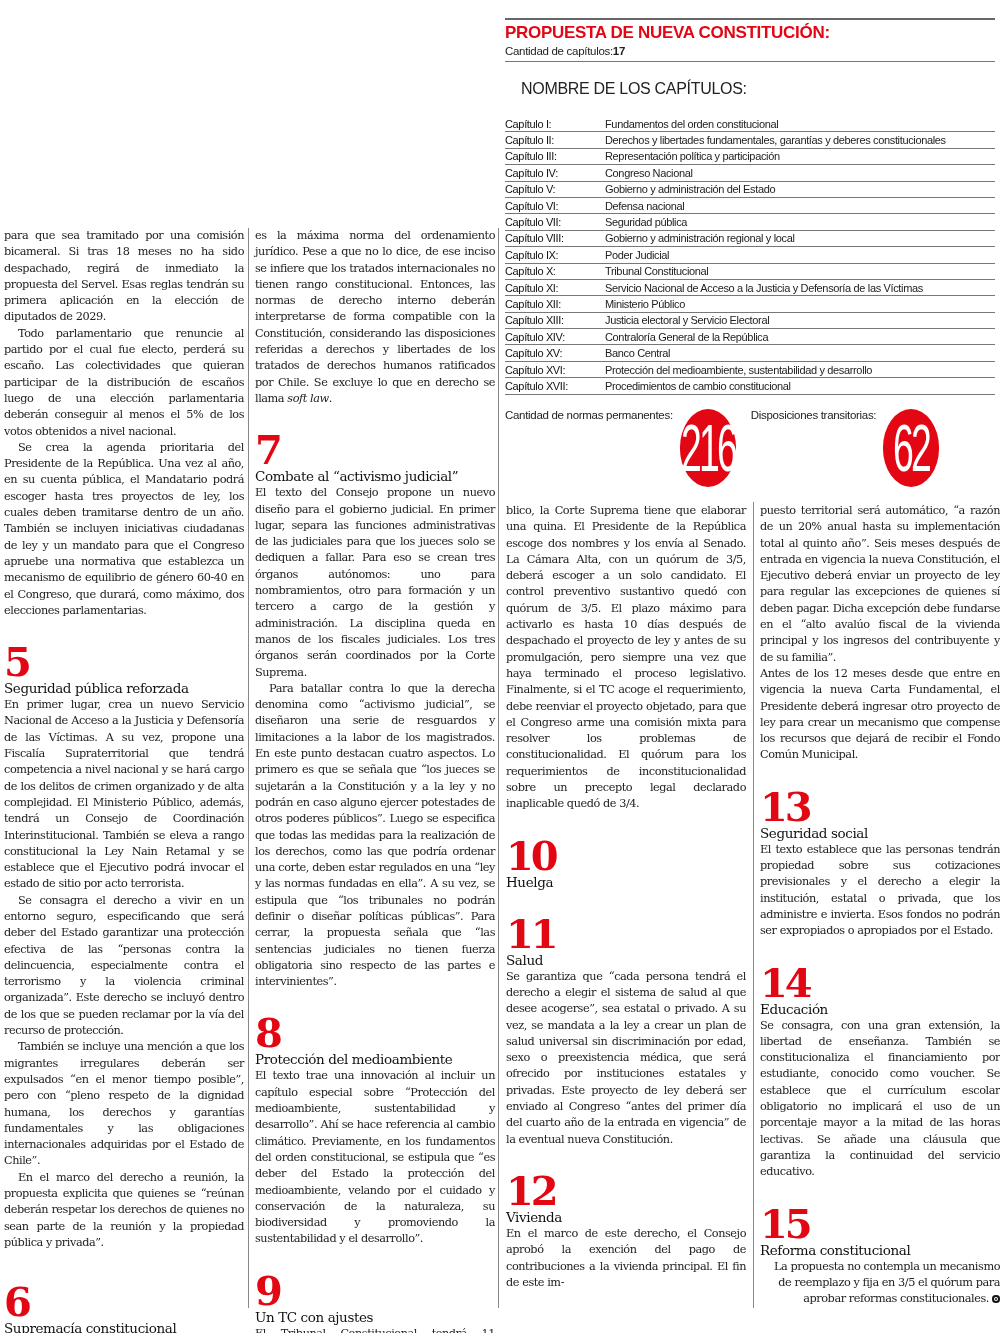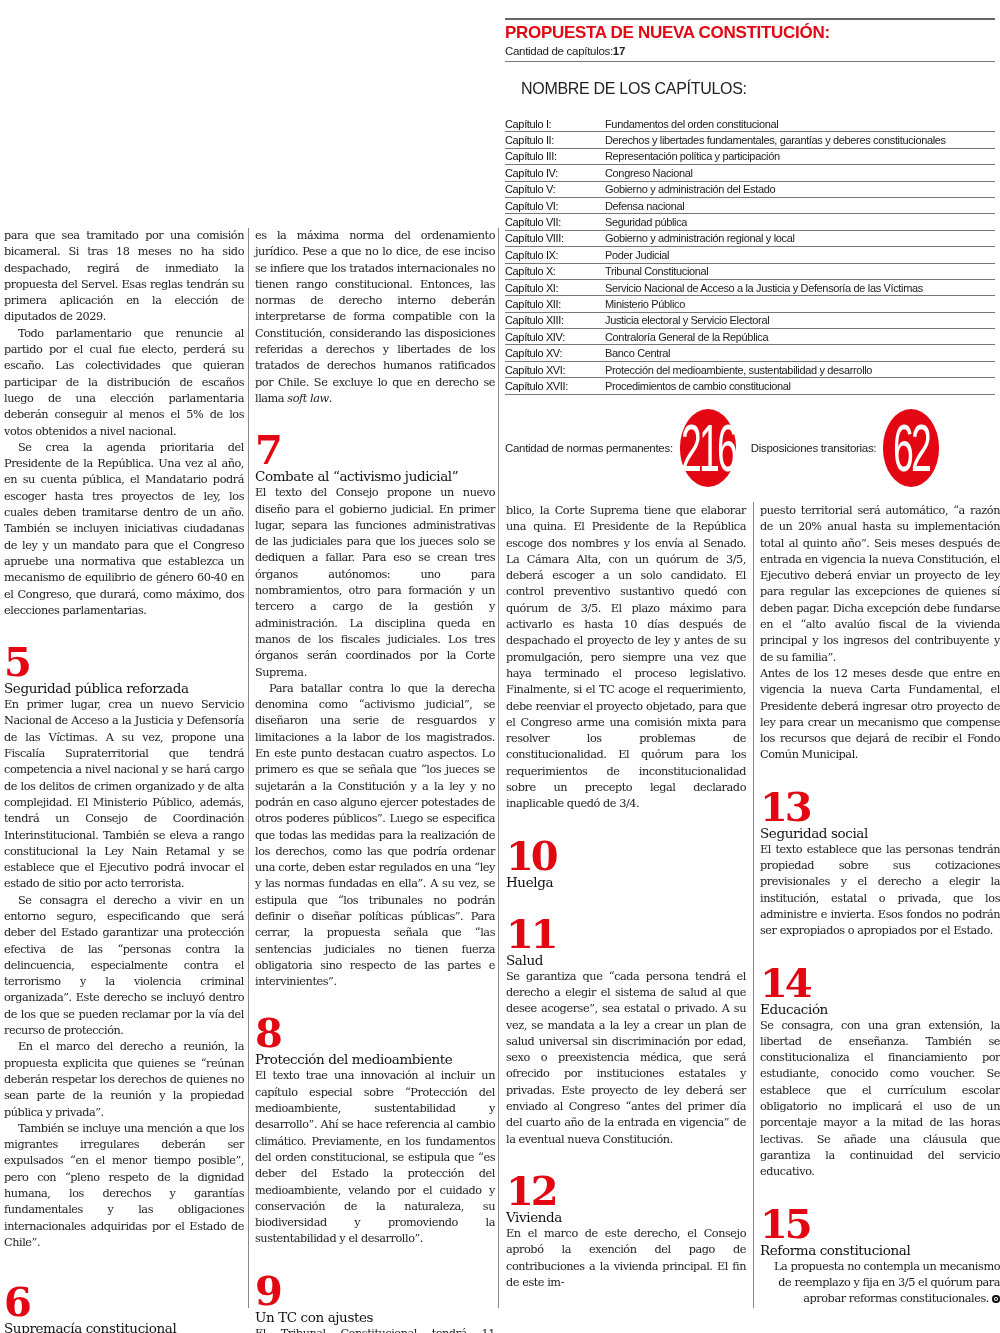--- a/index.html
+++ b/index.html
@@ -10,21 +10,21 @@
   .info-top-rule { height: 0; border-top: 2px solid #666; margin-bottom: 3px; }
   .info-title { font-family: "Liberation Sans", sans-serif; font-weight: bold; color: #e30613; font-size: 17px; letter-spacing: -0.3px; line-height: 20px; }
   .info-count { font-family: "Liberation Sans", sans-serif; font-size: 11.5px; color: #222; line-height: 16px; letter-spacing: -0.3px; }
   .info-count b { font-weight: bold; }
   .info-rule { border-top: 1.5px solid #777; margin-top: 2px; }
   .info-subhead { font-family: "Liberation Sans", sans-serif; font-size: 16px; color: #222; margin-top: 18px; letter-spacing: -0.3px; padding-left: 16px; }
   .chapters { margin-top: 18px; }
   .chapter-row { display: flex; border-bottom: 1.3px solid #777; height: 15.4px; align-items: center; font-family: "Liberation Sans", sans-serif; font-size: 11px; letter-spacing: -0.35px; }
   .chapter-row .num { width: 100px; font-weight: normal; color: #111; white-space: nowrap; }
   .chapter-row .name { color: #222; white-space: nowrap; }
-  .stats { display: flex; align-items: center; margin-top: 14px; font-family: "Liberation Sans", sans-serif; font-size: 11.5px; color: #222; letter-spacing: -0.3px; }
+  .stats { display: flex; align-items: flex-start; margin-top: 14px; font-family: "Liberation Sans", sans-serif; font-size: 11.5px; color: #222; letter-spacing: -0.3px; }
   .stat-label { margin-right: 6px; }
   .stat-circle { width: 78px; height: 78px; border-radius: 50%; background: #e30613; color: #fff; display: flex; align-items: center; justify-content: center; font-family: "Liberation Sans", sans-serif; font-size: 52px; letter-spacing: -4px; transform: scaleX(0.72); margin-left: -10px; margin-right: -10px; }
   .stat-circle span { display: inline-block; transform: scaleY(1.3); }
 
   
   .col { position: absolute; width: 240px; font-family: "DejaVu Serif", serif; font-size: 11.3px; line-height: 16.3px; color: #222; letter-spacing: -0.45px; text-align: justify; hyphens: manual; }
   .col p { margin: 0; text-indent: 0; }
   .col p.indent { text-indent: 14px; }
   .divider { position: absolute; width: 0; border-left: 1.3px solid #888; }
   .sec-num { font-family: "DejaVu Serif", serif; font-weight: bold; color: #e30613; font-size: 40px; line-height: 34px; letter-spacing: -3px; margin-top: 26px; }
@@ -133,22 +133,22 @@
 <div class="col" style="left:4px; top:228px;">
   <p>para que sea tramitado por una comisión bicameral. Si tras 18 meses no ha sido despachado, regirá de inmediato la propuesta del Servel. Esas reglas tendrán su primera aplicación en la elección de diputados de 2029.</p>
   <p class="indent">Todo parlamentario que renuncie al partido por el cual fue electo, perderá su escaño. Las colectividades que quieran participar de la distribución de escaños luego de una elección parlamentaria deberán conseguir al menos el 5% de los votos obtenidos a nivel nacional.</p>
   <p class="indent">Se crea la agenda prioritaria del Presidente de la República. Una vez al año, en su cuenta pública, el Mandatario podrá escoger hasta tres proyectos de ley, los cuales deben tramitarse dentro de un año. También se incluyen iniciativas ciudadanas de ley y un mandato para que el Congreso apruebe una normativa que establezca un mecanismo de equilibrio de género 60-40 en el Congreso, que durará, como máximo, dos elecciones parlamentarias.</p>
 
   <div>
     <div class="sec-num">5</div>
     <div class="sec-title">Seguridad pública reforzada</div>
     <p>En primer lugar, crea un nuevo Servicio Nacional de Acceso a la Justicia y Defensoría de las Víctimas. A su vez, propone una Fiscalía Supraterritorial que tendrá competencia a nivel nacional y se hará cargo de los delitos de crimen organizado y de alta complejidad. El Ministerio Público, además, tendrá un Consejo de Coordinación Interinstitucional. También se eleva a rango constitucional la Ley Nain Retamal y se establece que el Ejecutivo podrá invocar el estado de sitio por acto terrorista.</p>
     <p class="indent">Se consagra el derecho a vivir en un entorno seguro, especificando que será deber del Estado garantizar una protección efectiva de las “personas contra la delincuencia, especialmente contra el terrorismo y la violencia criminal organizada”. Este derecho se incluyó dentro de los que se pueden reclamar por la vía del recurso de protección.</p>
+    <p class="indent">También se incluye una mención a que los migrantes irregulares deberán ser expulsados “en el menor tiempo posible”, pero con “pleno respeto de la dignidad humana, los derechos y garantías fundamentales y las obligaciones internacionales adquiridas por el Estado de Chile”.</p>
     <p class="indent">En el marco del derecho a reunión, la propuesta explicita que quienes se “reúnan deberán respetar los derechos de quienes no sean parte de la reunión y la propiedad pública y privada”.</p>
-    <p class="indent">También se incluye una mención a que los migrantes irregulares deberán ser expulsados “en el menor tiempo posible”, pero con “pleno respeto de la dignidad humana, los derechos y garantías fundamentales y las obligaciones internacionales adquiridas por el Estado de Chile”.</p>
   </div>
 
   <div>
     <div class="sec-num" style="margin-top:34px">6</div>
     <div class="sec-title">Supremacía constitucional</div>
 
   </div>
 </div>
 
 <div class="col" style="left:255px; top:228px;">

